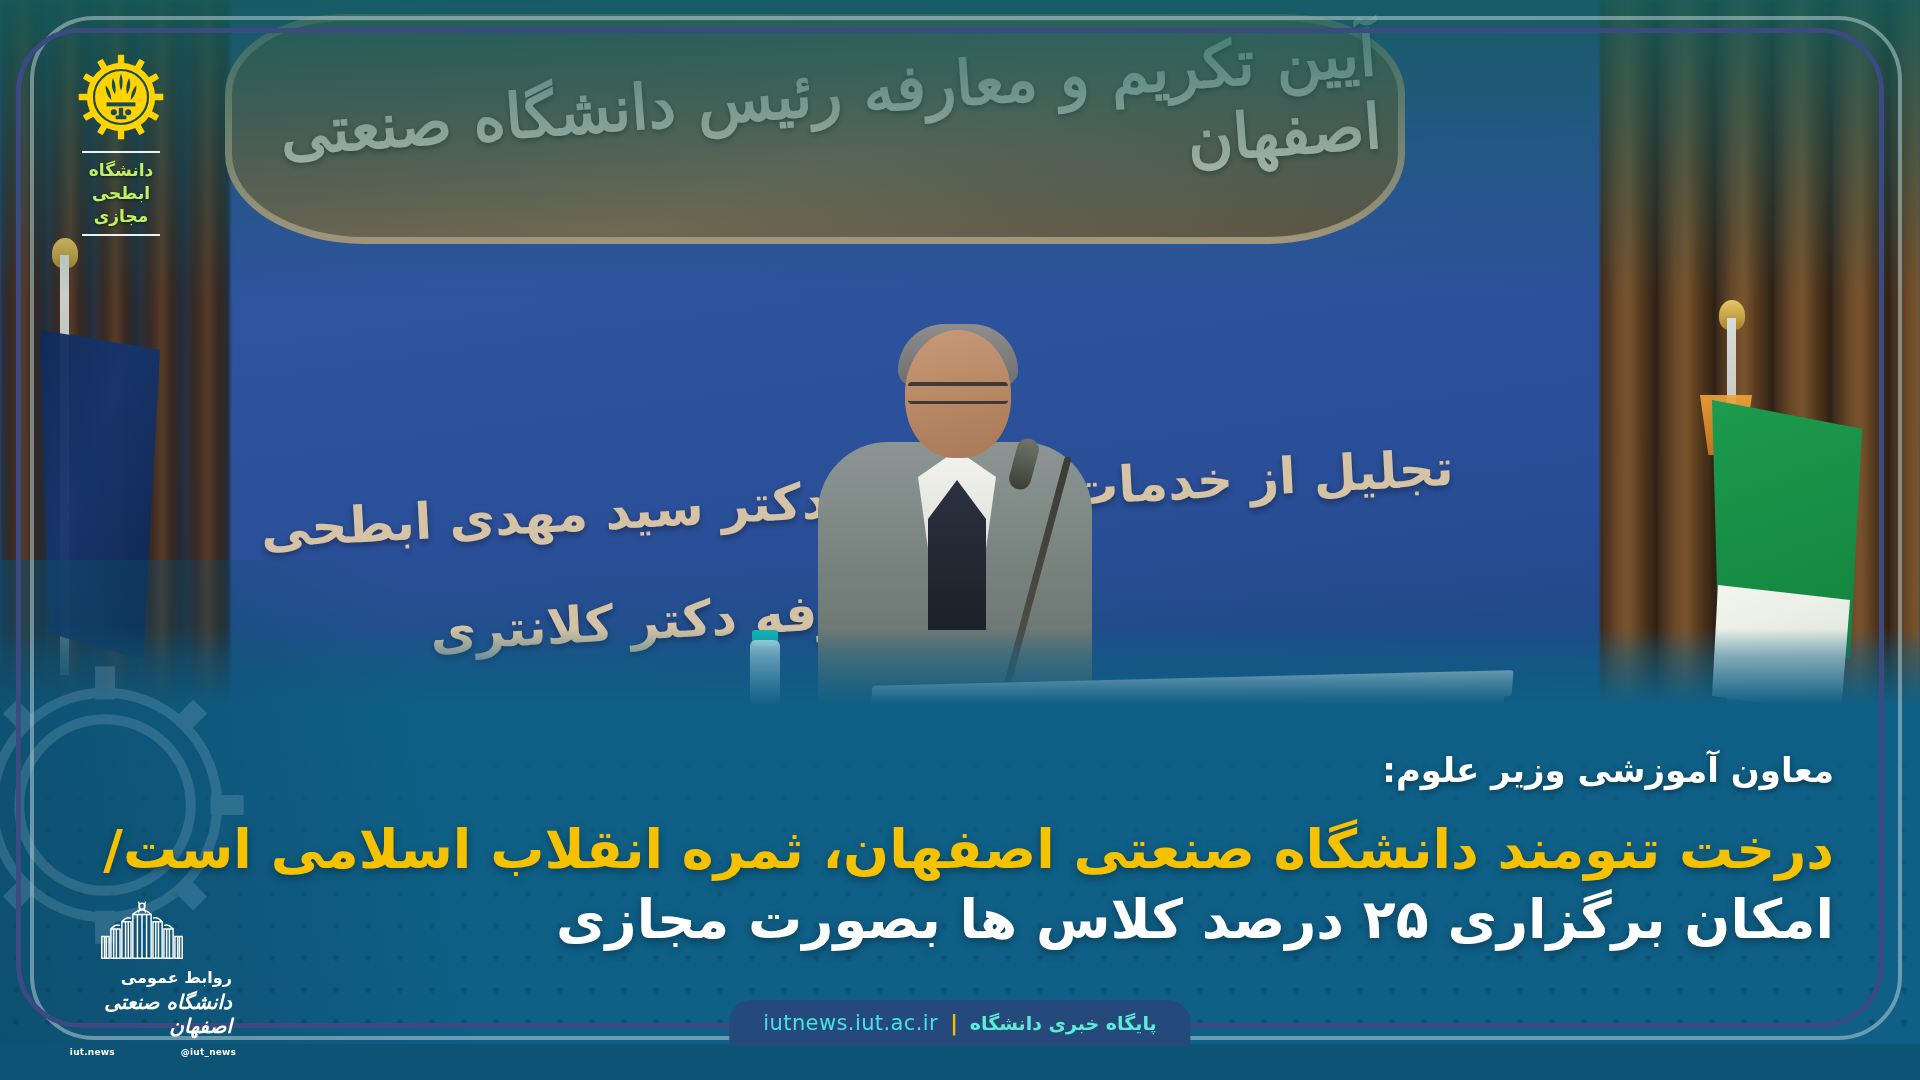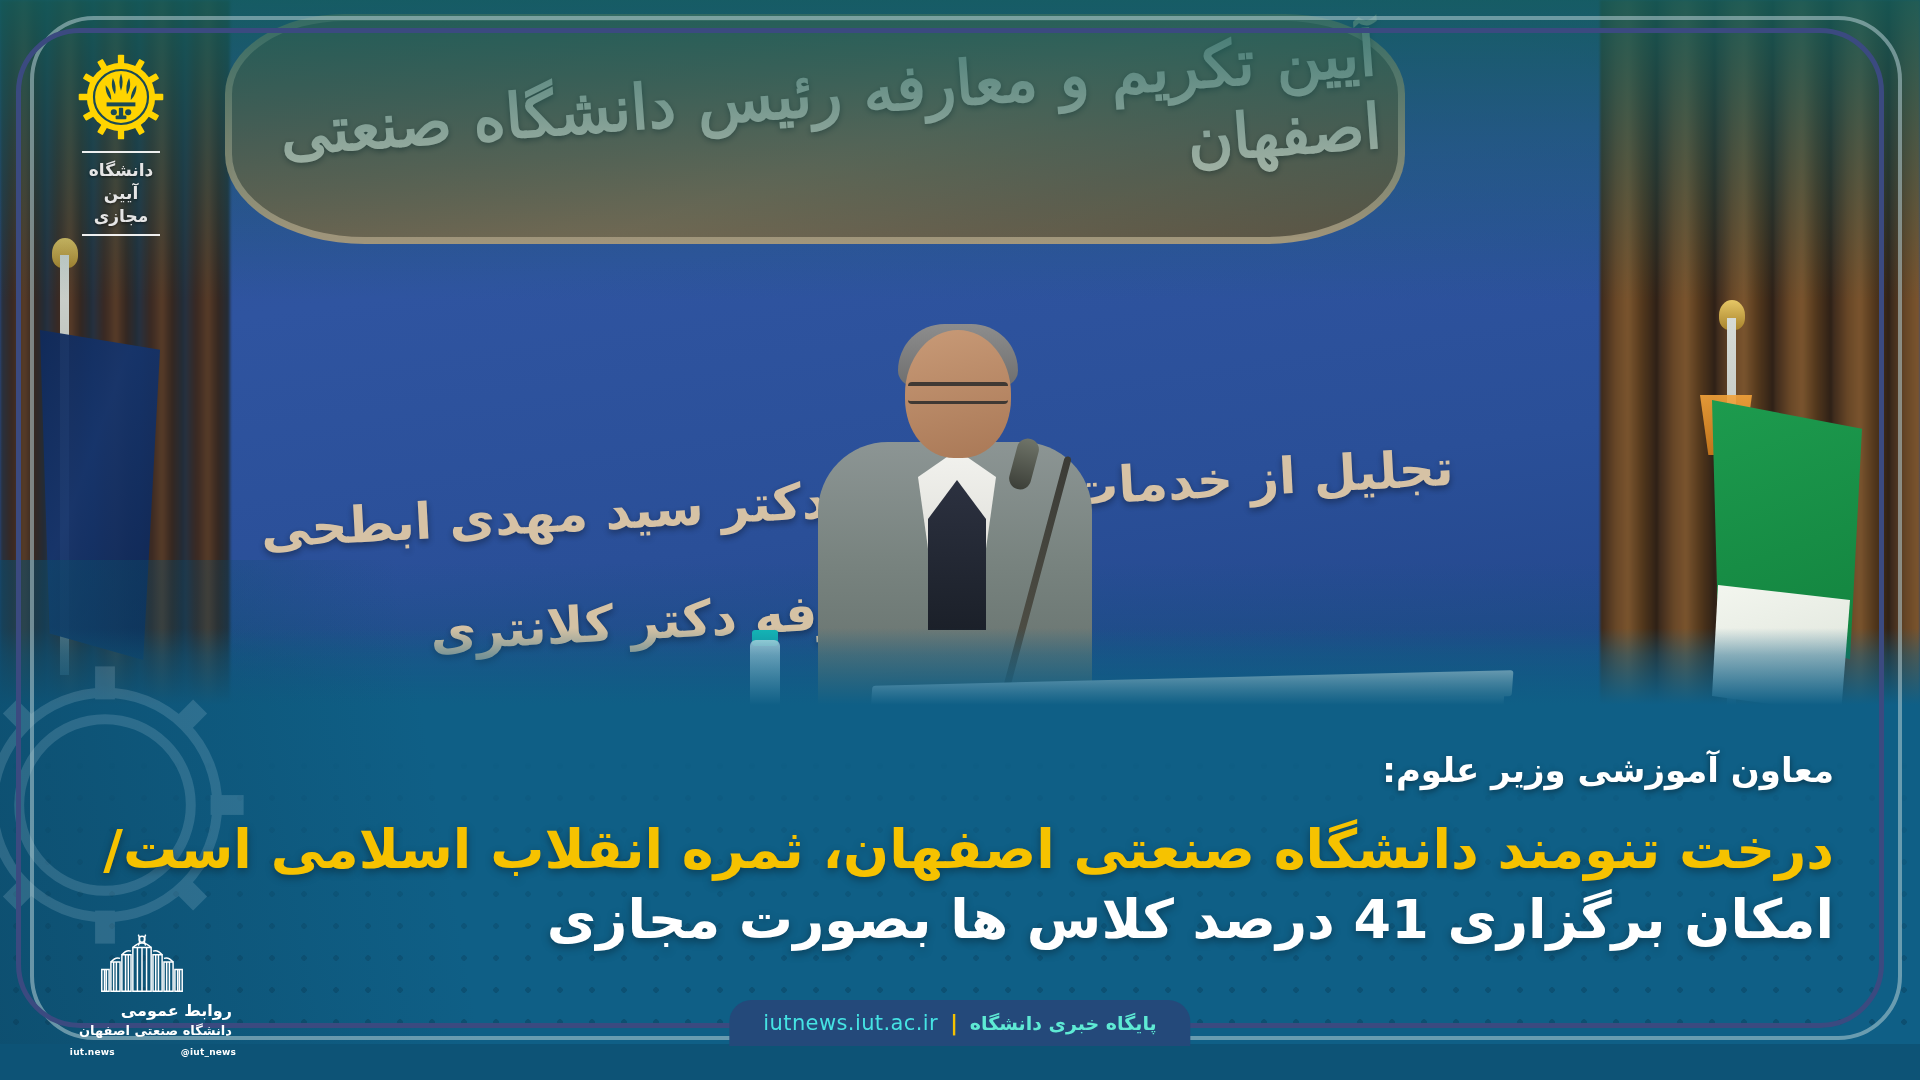--- a/index.html
+++ b/index.html
@@ -174,21 +174,21 @@
     border:5px solid #3b4a80;
     border-radius:64px;
     pointer-events:none;
   }
 
   
   .uni-logo{ position:absolute; left:62px; top:52px; width:118px; text-align:center; }
   .uni-mark{ width:90px; height:90px; margin:0 auto; display:block; }
   .uni-rule{ width:78px; height:2px; background:#fff; margin:9px auto 6px; opacity:.92; }
   .uni-name{
-    color:#e5e5e5; font-size:17px; line-height:1.34; font-weight:700; letter-spacing:.3px;
+    color:#bef264; font-size:17px; line-height:1.34; font-weight:700; letter-spacing:.3px;
     text-shadow:0 1px 3px rgba(0,0,0,.5);
   }
   .uni-rule-b{ width:78px; height:2px; background:#fff; margin:7px auto 0; opacity:.92; }
 
   
   .kicker{
     position:absolute; right:86px; top:750px;
     color:#ffffff; font-size:34px; font-weight:700; letter-spacing:.2px;
     text-shadow:0 2px 6px rgba(0,0,0,.45);
   }
@@ -221,21 +221,21 @@
     direction:rtl;
   }
   .foot-fa{ color:#5eead4; font-size:19px; font-weight:700; }
   .foot-sep{ color:#f6c200; font-size:21px; font-weight:800; }
   .foot-url{ color:#45e3e3; font-size:21px; font-weight:500; letter-spacing:.4px; direction:ltr; font-family:"DejaVu Sans","Liberation Sans",sans-serif; }
 
   
   .pr-logo{ position:absolute; left:52px; bottom:22px; width:180px; }
   .pr-mark{ width:112px; height:64px; margin:0 auto 6px; display:block; }
   .pr-l1{ color:#fff; font-size:16px; font-weight:700; letter-spacing:3px; }
-  .pr-l2{ color:#fff; font-size:13px; font-weight:700; margin-top:3px; }
+  .pr-l2{ color:#fff; font-size:20px; font-weight:700; margin-top:3px;font-style:italic; }
   .pr-social{
     margin-top:7px; display:flex; align-items:center; justify-content:center; gap:22px;
     direction:ltr;
   }
   .pr-social .hnd{ color:#fff; font-size:9px; font-weight:700; letter-spacing:.2px; }
   .ic{ width:13px; height:13px; display:inline-block; }
 </style>
 </head>
 <body>
 
@@ -334,29 +334,29 @@
         <path d="M34 56h32v4.4H34z"></path>
         <circle cx="42" cy="67" r="3.4"></circle>
           <circle cx="58" cy="67" r="3.4"></circle>
         <rect x="47.6" y="62" width="4.8" height="12" rx="1"></rect>
         <rect x="44" y="70.6" width="12" height="4" rx="1"></rect>
       </g>
     </svg>
     <div class="uni-rule"></div>
     <div class="uni-name">
       <div>دانشگاه</div>
-      <div>آیین</div>
+      <div>ابطحی</div>
       <div>مجازی</div>
     </div>
     <div class="uni-rule-b"></div>
   </div>
 
   <div class="kicker">معاون آموزشی وزیر علوم:</div>
   <div class="head1">درخت تنومند دانشگاه صنعتی اصفهان، ثمره انقلاب اسلامی است/</div>
-  <div class="head2">امکان برگزاری 41 درصد کلاس ها بصورت مجازی</div>
+  <div class="head2">امکان برگزاری ۲۵ درصد کلاس ها بصورت مجازی</div>
 
   <div class="footbar"></div>
   <div class="foot-tab">
     <span class="foot-fa">پایگاه خبری دانشگاه</span>
     <span class="foot-sep">|</span>
     <span class="foot-url">iutnews.iut.ac.ir</span>
   </div>
 
   <div class="pr-logo">
     <svg class="pr-mark" viewBox="0 0 120 70">

